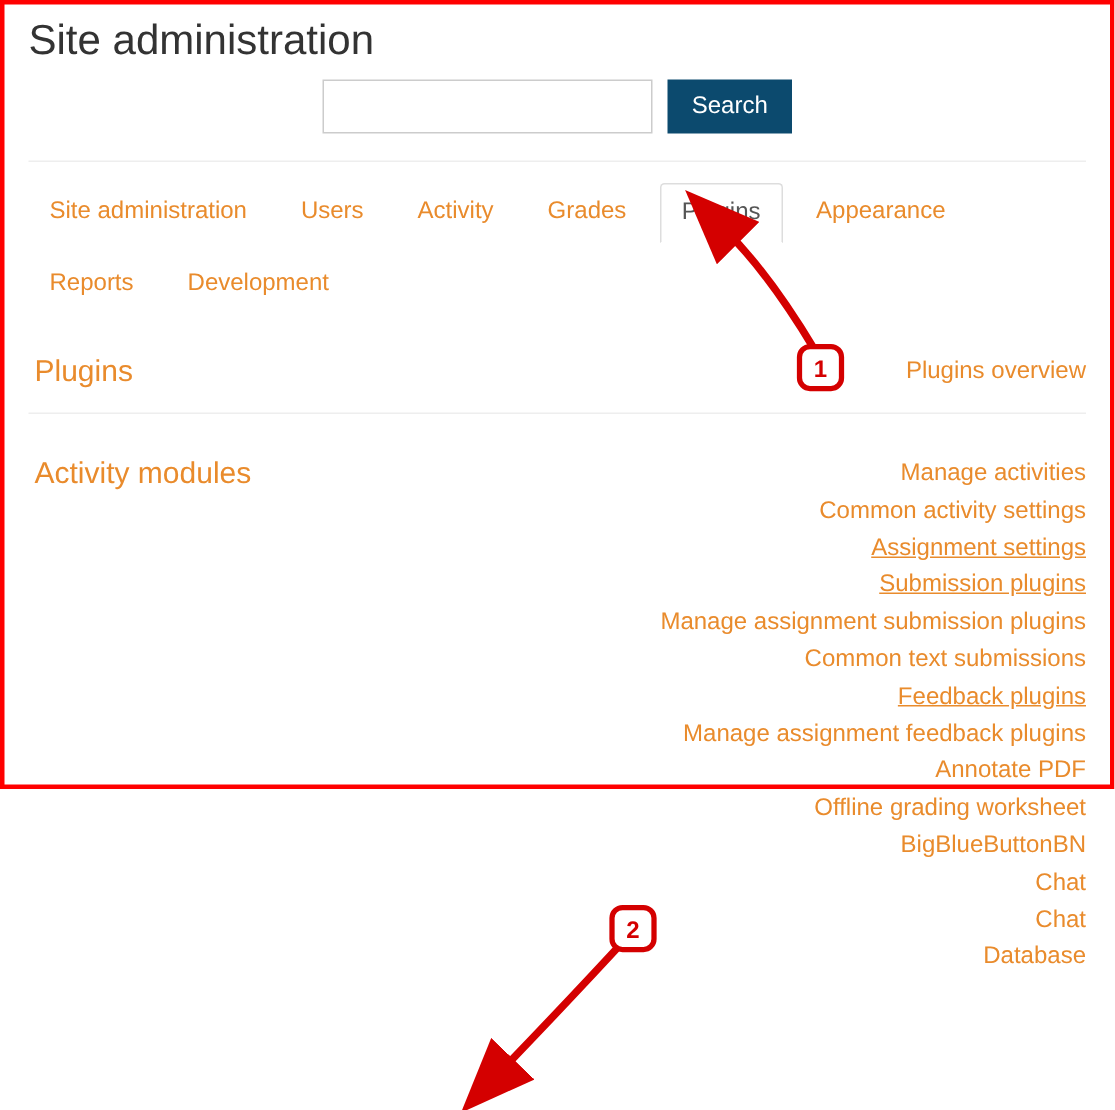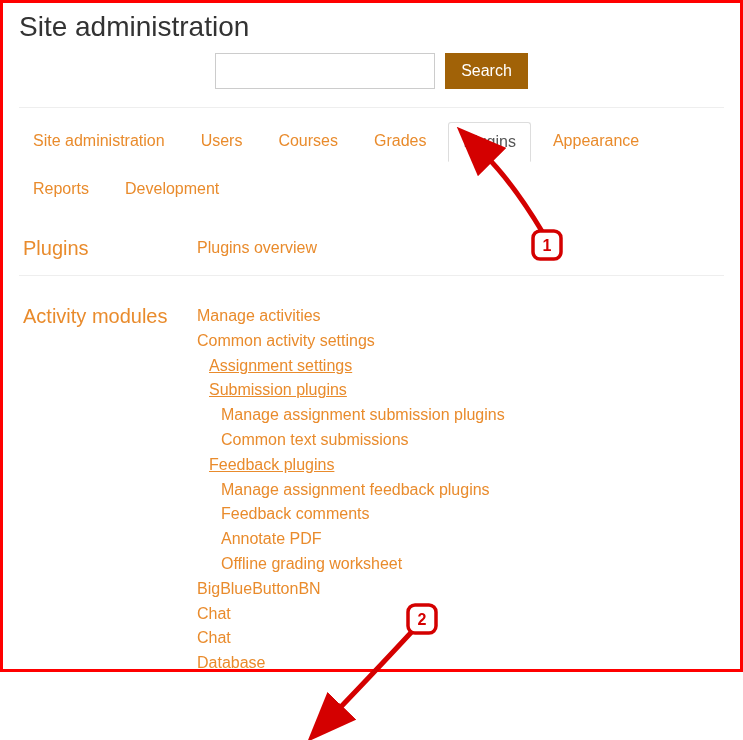--- a/index.html
+++ b/index.html
@@ -7,21 +7,21 @@
     font-family: -apple-system, BlinkMacSystemFont, "Segoe UI", Helvetica, Arial, sans-serif;
     background: #fff;
     width: 743px;
     height: 740px;
     overflow: hidden;
     position: relative;
   }
   .frame {
     border: 3px solid #ff0000;
     width: 743px;
-    height: 672px;
+    height: 526px;
     padding: 4px 16px 0 16px;
     position: relative;
   }
   h1.page-title {
     font-size: 28px;
     font-weight: 400;
     color: #333;
     margin: 4px 0 10px 0;
   }
   .search-row {
@@ -33,21 +33,21 @@
   }
   .search-input {
     width: 220px;
     height: 36px;
     border: 1px solid #ccc;
     background: #fff;
     padding: 4px 8px;
     font-size: 15px;
   }
   .search-btn {
-    background: #a16207;
+    background: #0c4a6e;
     color: #fff;
     border: none;
     height: 36px;
     padding: 0 16px;
     font-size: 16px;
     cursor: pointer;
   }
   hr.divider {
     border: none;
     border-top: 1px solid #eee;
@@ -81,20 +81,21 @@
   .section-label {
     width: 178px;
     flex-shrink: 0;
     font-size: 20px;
     color: #e98b2c;
     padding-left: 4px;
     line-height: 1.25;
   }
   .section-body {
     flex: 1;
+    text-align: right;
   }
   .link {
     color: #e98b2c;
     font-size: 16px;
     line-height: 1.55;
     cursor: pointer;
     display: block;
   }
   .ind1 { padding-left: 12px; text-decoration: underline; }
   .ind2 { padding-left: 24px; }
@@ -114,21 +115,21 @@
   <div class="search-row">
     <input class="search-input" type="text" placeholder="" style="">
     <button class="search-btn">Search</button>
   </div>
 
   <hr class="divider">
 
   <div class="tabs">
     <div class="tab">Site administration</div>
     <div class="tab">Users</div>
-    <div class="tab">Courses</div>
+    <div class="tab">Activity</div>
     <div class="tab">Grades</div>
     <div class="tab active">Plugins</div>
     <div class="tab">Appearance</div>
     <div class="tab">Reports</div>
     <div class="tab">Development</div>
   </div>
 
   <div class="section">
     <div class="section-label">Plugins</div>
     <div class="section-body">
@@ -142,21 +143,20 @@
     <div class="section-label">Activity modules</div>
     <div class="section-body">
       <span class="link">Manage activities</span>
       <span class="link">Common activity settings</span>
       <span class="link ind1">Assignment settings</span>
       <span class="link ind1">Submission plugins</span>
       <span class="link ind2">Manage assignment submission plugins</span>
       <span class="link ind2">Common text submissions</span>
       <span class="link ind1">Feedback plugins</span>
       <span class="link ind2">Manage assignment feedback plugins</span>
-      <span class="link ind2">Feedback comments</span>
       <span class="link ind2">Annotate PDF</span>
       <span class="link ind2">Offline grading worksheet</span>
       <span class="link">BigBlueButtonBN</span>
       <span class="link">Chat</span>
       <span class="link">Chat</span>
       <span class="link">Database</span>
 
     </div>
   </div>
 

